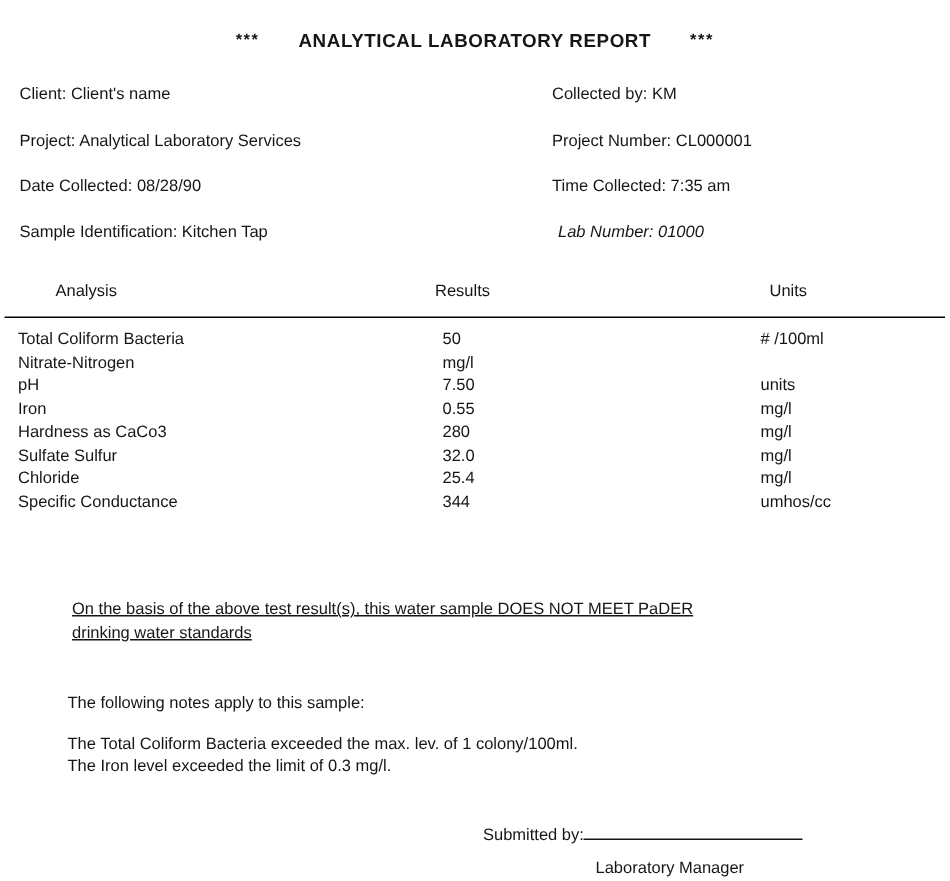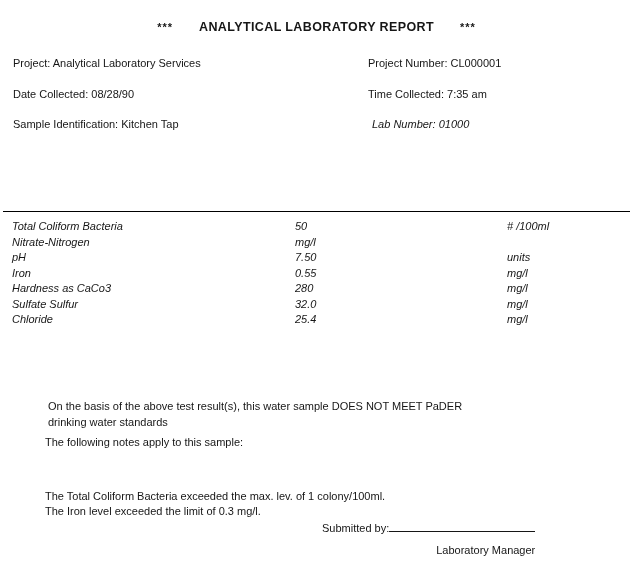--- a/index.html
+++ b/index.html
@@ -54,30 +54,29 @@
     top: 211px; left: 3px; right: 3px;
     border-top: 1.5px solid #000000;
   }
   .tbody { position: absolute; top: 219px; left: 12px; right: 5px; }
   .trow {
     display: grid;
     grid-template-columns: 283px 212px 1fr;
     height: 15.5px;
     line-height: 15.5px;
     white-space: nowrap;
-    font-style: italic;
-  }
-
-  
-  .conclusion { position: absolute; left: 48px; top: 399px; line-height: 15.6px; }
-  .notes-heading { position: absolute; left: 45px; top: 436px; }
+  }
+
+  
+  .conclusion { position: absolute; left: 48px; top: 399px; line-height: 15.6px; text-decoration: underline; }
+  .notes-heading { position: absolute; left: 45px; top: 463px; }
   .notes { position: absolute; left: 45px; top: 489px; line-height: 15.3px; }
 
   
-  .footer { position: absolute; left: 322px; top: 522px; text-align: right; }
+  .footer { position: absolute; left: 322px; top: 550px; }
   .sig-line {
     display: inline-block;
     width: 146px;
     height: 10px;
     border-bottom: 1.2px solid #161616;
   }
   .sig-title { margin-left: 75px; margin-top: 10px; }
 </style>
 </head>
 <body>
@@ -86,20 +85,30 @@
 
   <div class="title-row">
     <span class="title-stars">***</span>
     <span class="title-text">ANALYTICAL LABORATORY REPORT</span>
     <span class="title-stars">***</span>
   </div>
 
   <div class="info">
     <div class="info-row">
       <div>
+        <span>Client:</span>
+        <span>Client's name</span>
+      </div>
+      <div>
+        <span>Collected by:</span>
+        <span>KM</span>
+      </div>
+    </div>
+    <div class="info-row">
+      <div>
         <span>Project:</span>
         <span>Analytical Laboratory Services</span>
       </div>
       <div>
         <span>Project Number:</span>
         <span>CL000001</span>
       </div>
     </div>
     <div class="info-row">
       <div>
@@ -116,20 +125,25 @@
         <span>Sample Identification:</span>
         <span>Kitchen Tap</span>
       </div>
       <div class="cell-indent">
         <span>Lab Number:</span>
         <span>01000</span>
       </div>
     </div>
   </div>
 
+  <div class="table-header">
+    <div class="th-analysis">Analysis</div>
+    <div class="th-results">Results</div>
+    <div class="th-units">Units</div>
+  </div>
   <div class="rule"></div>
   <div class="tbody">
       <div class="trow">
         <div>Total Coliform Bacteria</div>
         <div>50</div>
         <div># /100ml</div>
       </div>
       <div class="trow">
         <div>Nitrate-Nitrogen</div>
         <div>mg/l</div>
@@ -151,20 +165,25 @@
       </div>
       <div class="trow">
         <div>Sulfate Sulfur</div>
         <div>32.0</div>
         <div>mg/l</div>
       </div>
       <div class="trow">
         <div>Chloride</div>
         <div>25.4</div>
         <div>mg/l</div>
+      </div>
+      <div class="trow">
+        <div>Specific Conductance</div>
+        <div>344</div>
+        <div>umhos/cc</div>
       </div>
     </div>
 
   <div class="conclusion">
     <div>On the basis of the above test result(s), this water sample DOES NOT MEET PaDER</div>
     <div>drinking water standards</div>
   </div>
 
   <div class="notes-heading">The following notes apply to this sample:</div>
   <div class="notes">

